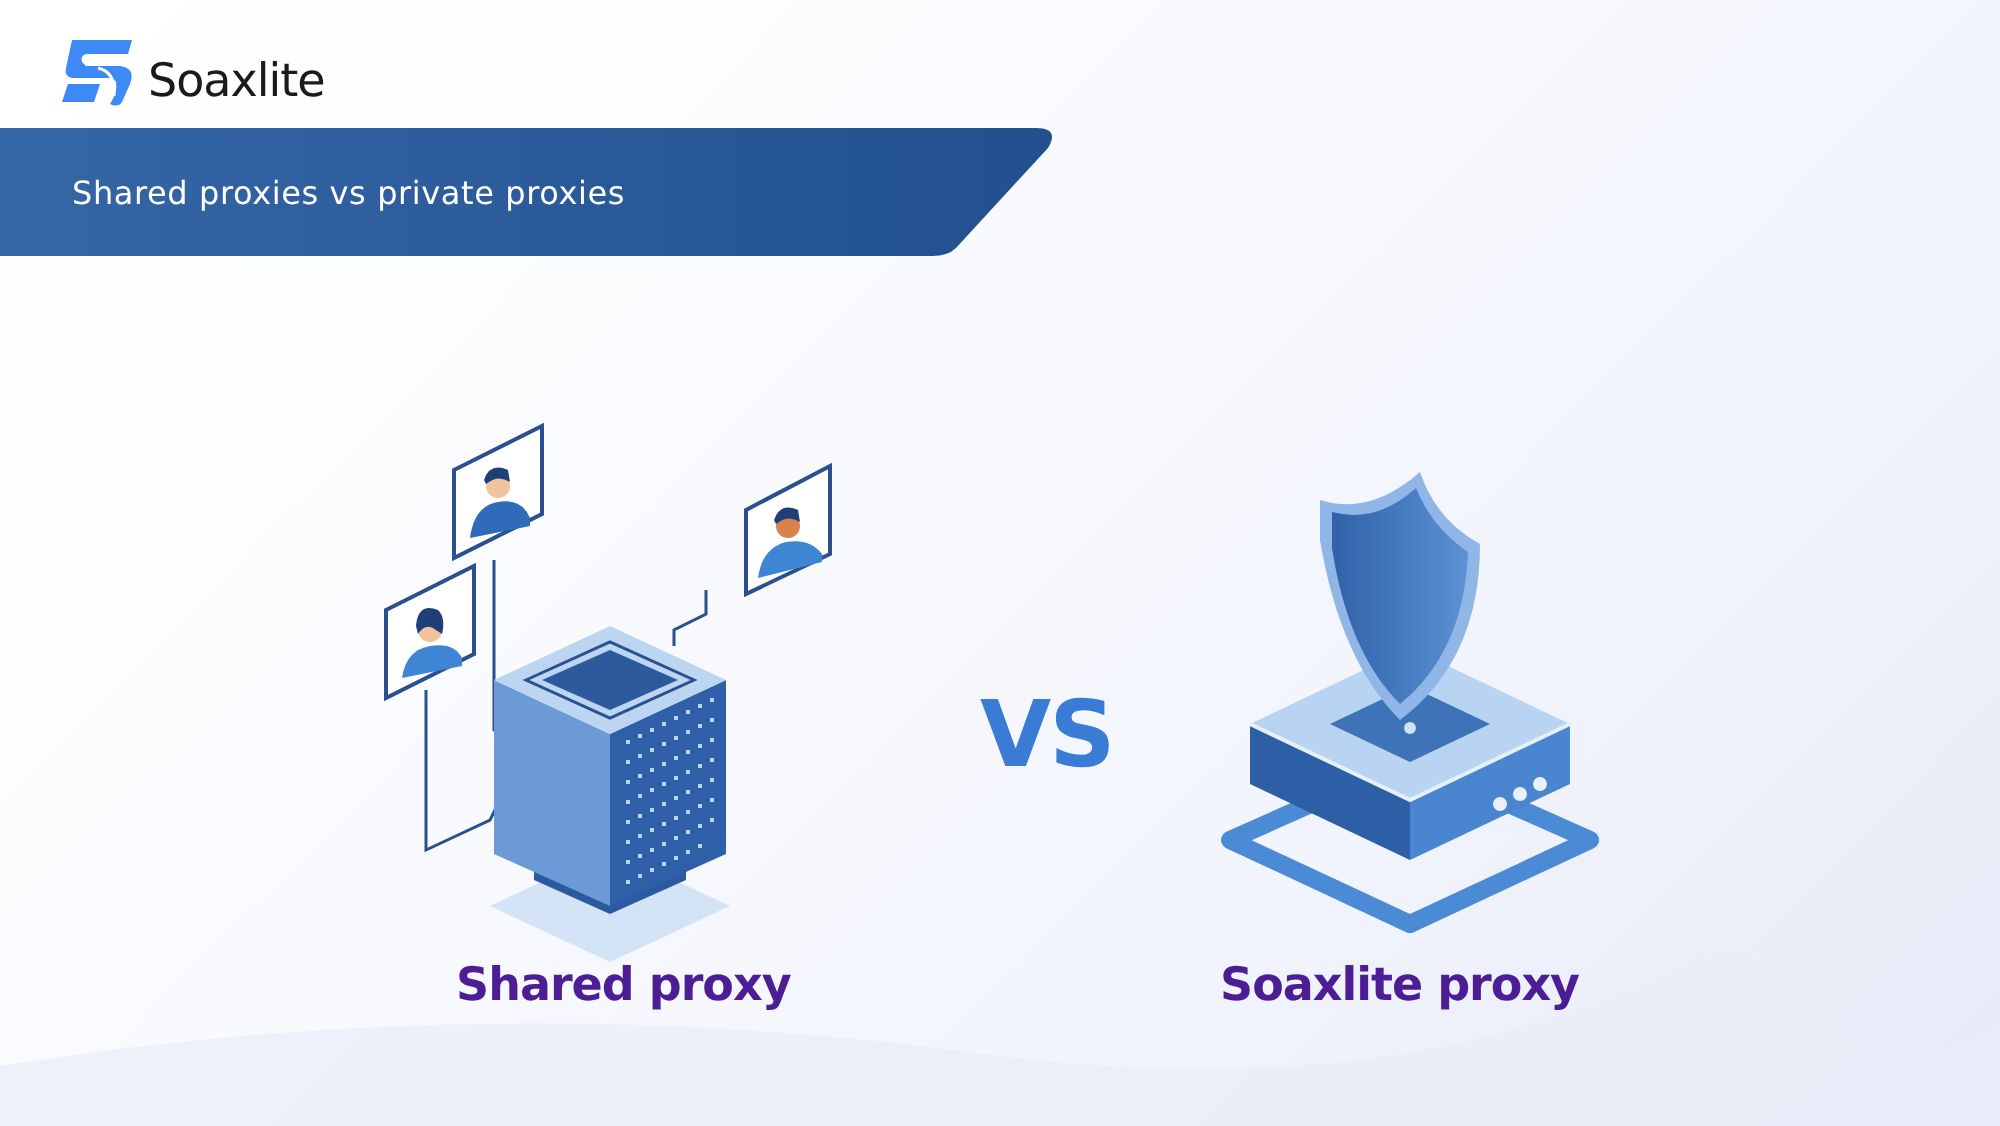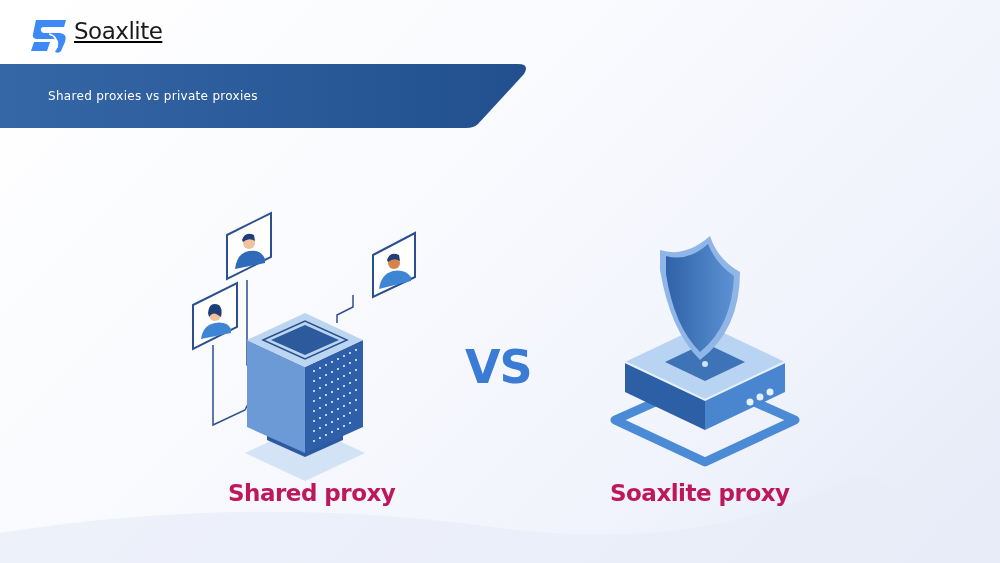--- a/index.html
+++ b/index.html
@@ -8,49 +8,49 @@
       position:relative;
       font-family:"DejaVu Sans", sans-serif;
       background: linear-gradient(135deg, #ffffff 0%, #fafbfe 35%, #f1f4fc 70%, #e6eaf7 100%);
     }
     .bg-wave {
       position:absolute; left:0; bottom:0; width:1000px; height:140px;
       pointer-events:none;
     }
     .logo {
       position:absolute; left:30px; top:18px; height:36px;
-      display:flex; align-items:flex-start; gap:4px;text-decoration:underline;
+      display:flex; align-items:flex-end; gap:4px;
     }
     .logo-mark { width:40px; height:36px; }
     .logo-text {
       font-family:"DejaVu Sans", sans-serif;
       font-size:23px; font-weight:500; color:#1a1a1a; letter-spacing:-0.5px;
     }
     .banner {
       position:absolute; left:0; top:64px; width:528px; height:64px;
     }
     .banner svg { position:absolute; left:0; top:0; }
     .banner-title {
-      position:absolute; left:48px; top:0; height:64px;
+      position:absolute; left:36px; top:0; height:64px;
       display:flex; align-items:center;
-      color:#ffffff; font-size:12px; font-weight:500; letter-spacing:0.3px;
+      color:#ffffff; font-size:16px; font-weight:500; letter-spacing:0.3px;
       font-family:"DejaVu Sans", sans-serif;
     }
     .illus { position:absolute; }
     .shared-illus { left:185px; top:195px; width:240px; height:290px; }
     .private-illus { left:600px; top:230px; width:210px; height:240px; }
     .vs {
-      position:absolute; left:465px; top:340px;
+      position:absolute; left:490px; top:340px;
       font-family:"DejaVu Sans", sans-serif;
       font-size:46px; font-weight:bold; color:#3a7bd5; letter-spacing:-1px;
     }
     .caption {
       position:absolute; top:480px;
       font-family:"DejaVu Sans", sans-serif;
-      font-size:23px; font-weight:bold; color:#be185d; letter-spacing:-0.5px;
+      font-size:23px; font-weight:bold; color:#4c1d95; letter-spacing:-0.5px;
     }
     .caption-shared { left:228px; }
     .caption-private { left:610px; }
   </style>
 </head>
 <body>
 
 <svg class="bg-wave" viewBox="0 0 1000 140" preserveAspectRatio="none">
   <path d="M0 140 L0 110 Q250 70 500 105 Q700 130 840 60 Q880 40 900 80 Q950 120 1000 90 L1000 140 Z" fill="#e8ecf8" opacity="0.7"></path>
 </svg>

